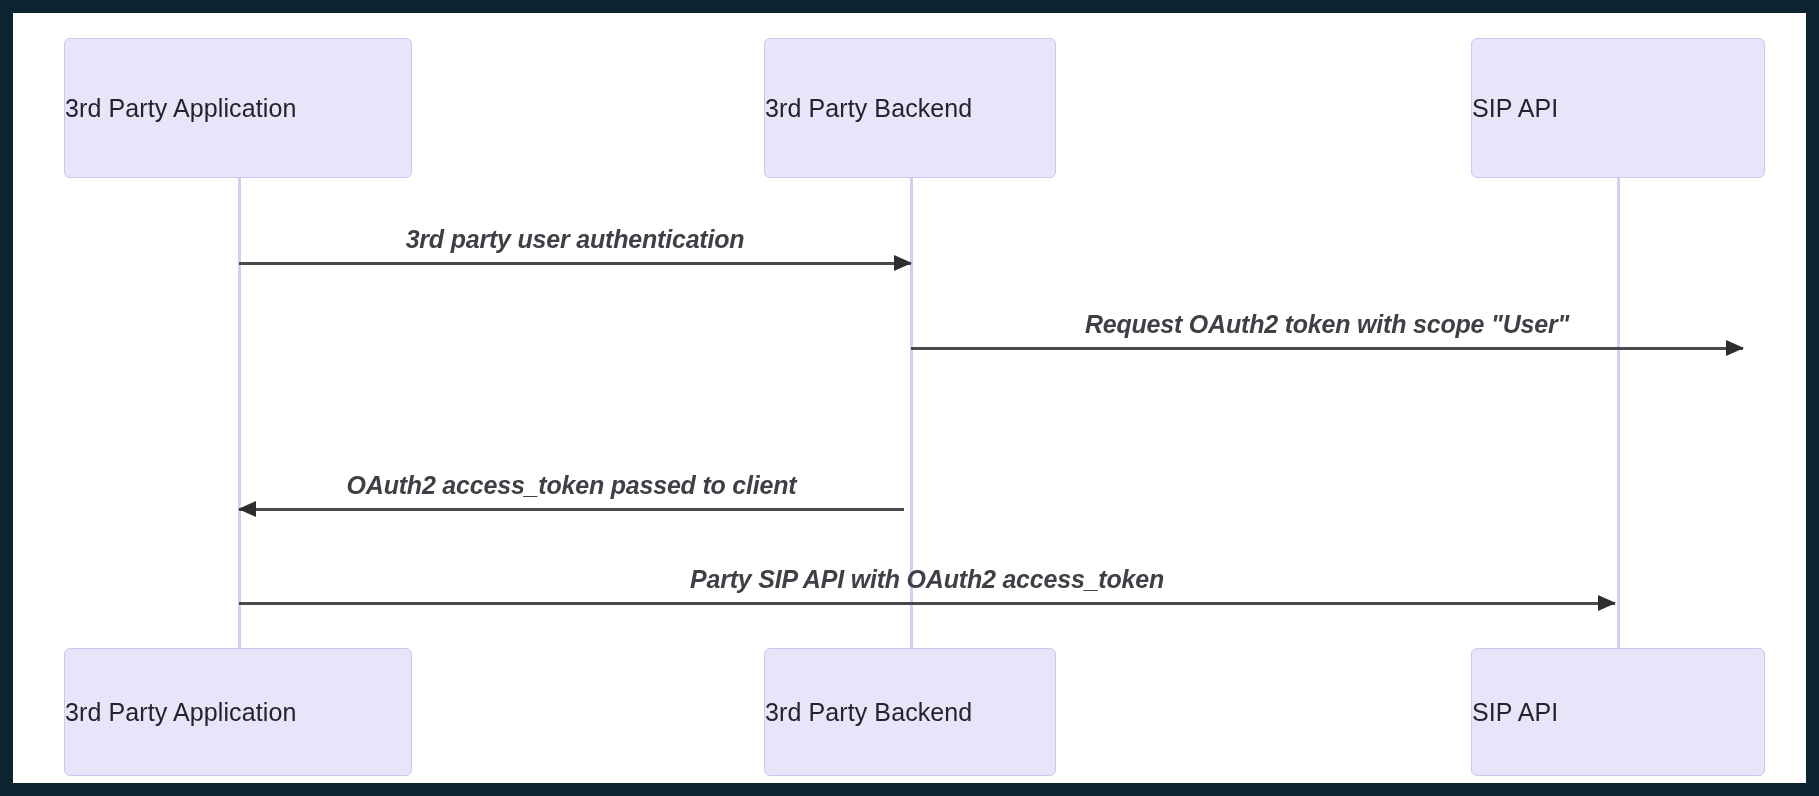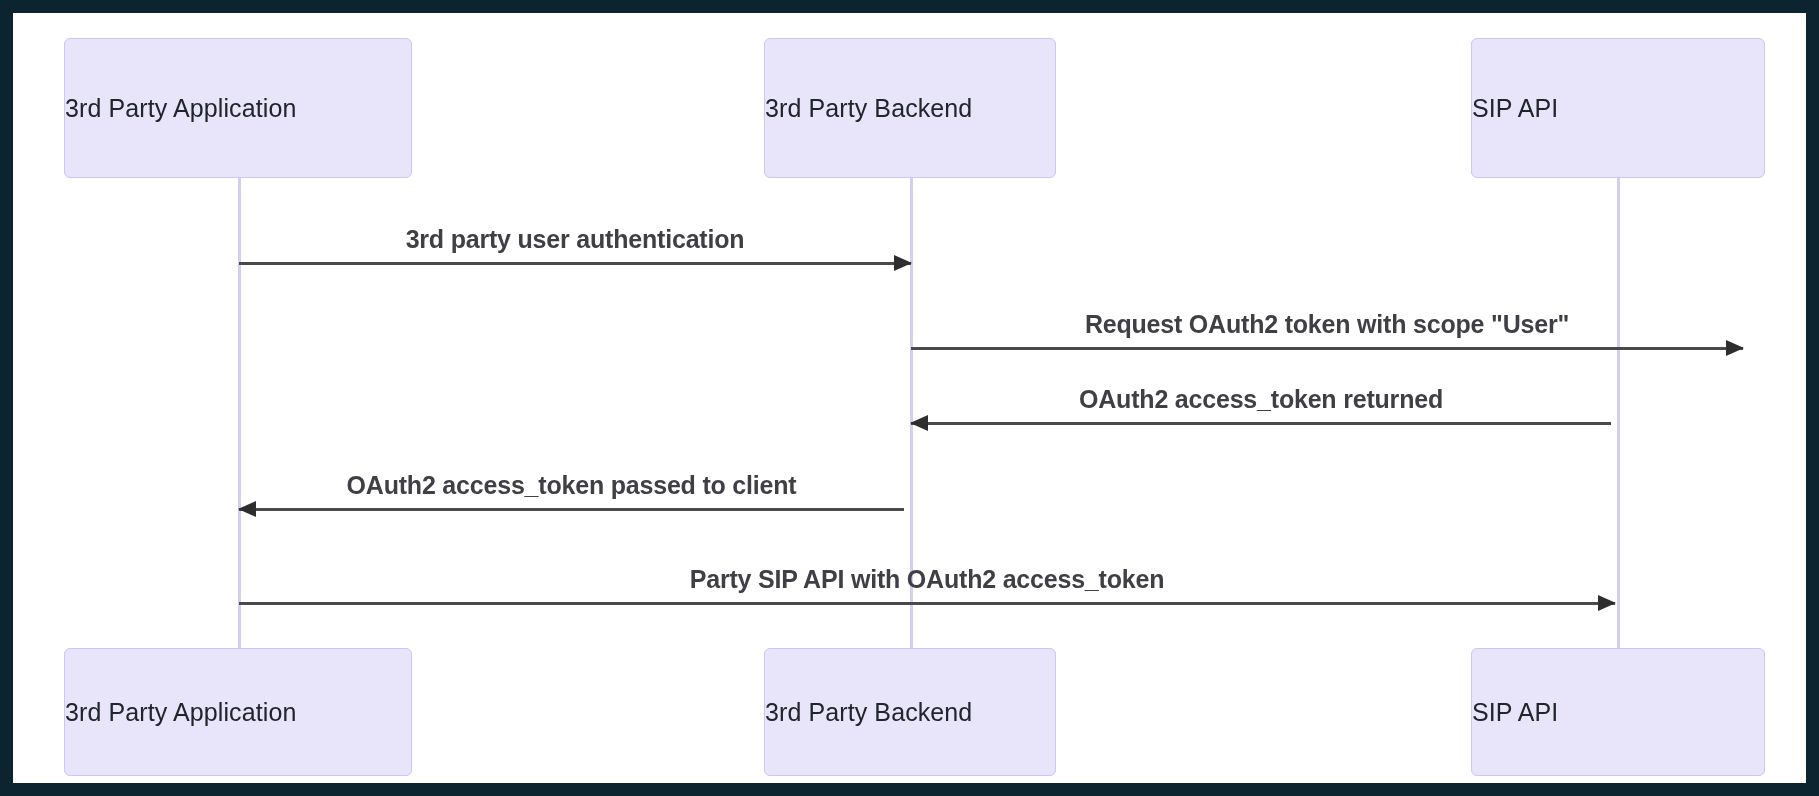--- a/index.html
+++ b/index.html
@@ -38,21 +38,21 @@
 
   
   .lifeline{
     position:absolute;
     width:3px;
     background:#d5cdf5;
     z-index:1;
   }
 
   
-  .msg{position:absolute;z-index:2;}
+  .msg{position:absolute;z-index:2;font-style:italic;}
   .msg .line{
     position:absolute;
     left:0;right:0;
     bottom:0;
     height:3px;
     background:#4a4a4a;
   }
   .msg .label{
     position:absolute;
     left:0;right:0;
@@ -116,25 +116,20 @@
       <div class="line"></div>
       <div class="head"></div>
     </div>
 
     <div class="msg right" style="left:898px;top:275px;width:832px;height:62px;">
       <div class="label">Request OAuth2 token with scope "User"</div>
       <div class="line"></div>
       <div class="head"></div>
     </div>
 
-    <div class="msg left" style="left:898px;top:350px;width:700px;height:62px;">
-      <div class="label">OAuth2 access_token returned</div>
-      <div class="line"></div>
-      <div class="head"></div>
-    </div>
 
     <div class="msg left" style="left:226px;top:436px;width:665px;height:62px;">
       <div class="label">OAuth2 access_token passed to client</div>
       <div class="line"></div>
       <div class="head"></div>
     </div>
 
     <div class="msg right" style="left:226px;top:530px;width:1376px;height:62px;">
       <div class="label">Party SIP API with OAuth2 access_token</div>
       <div class="line"></div>

